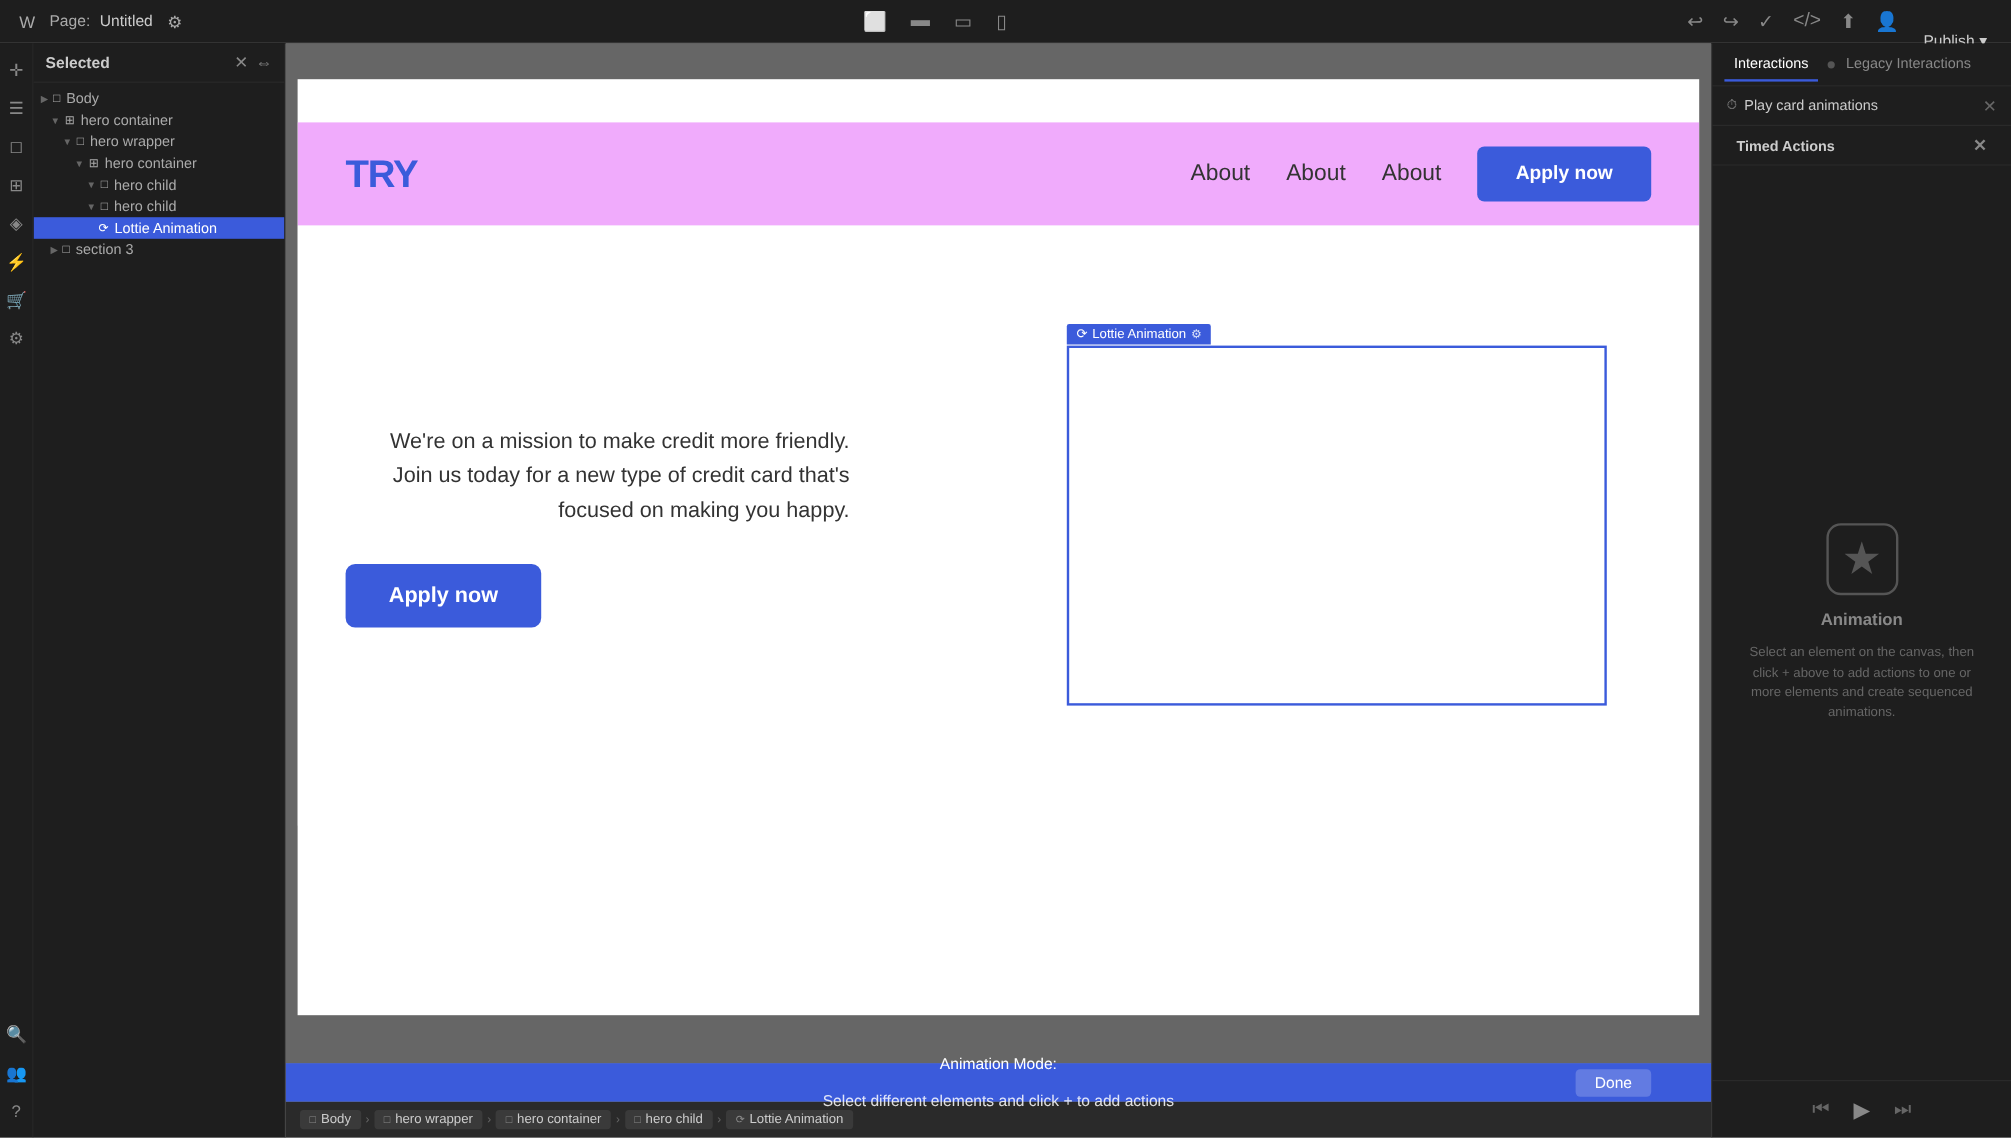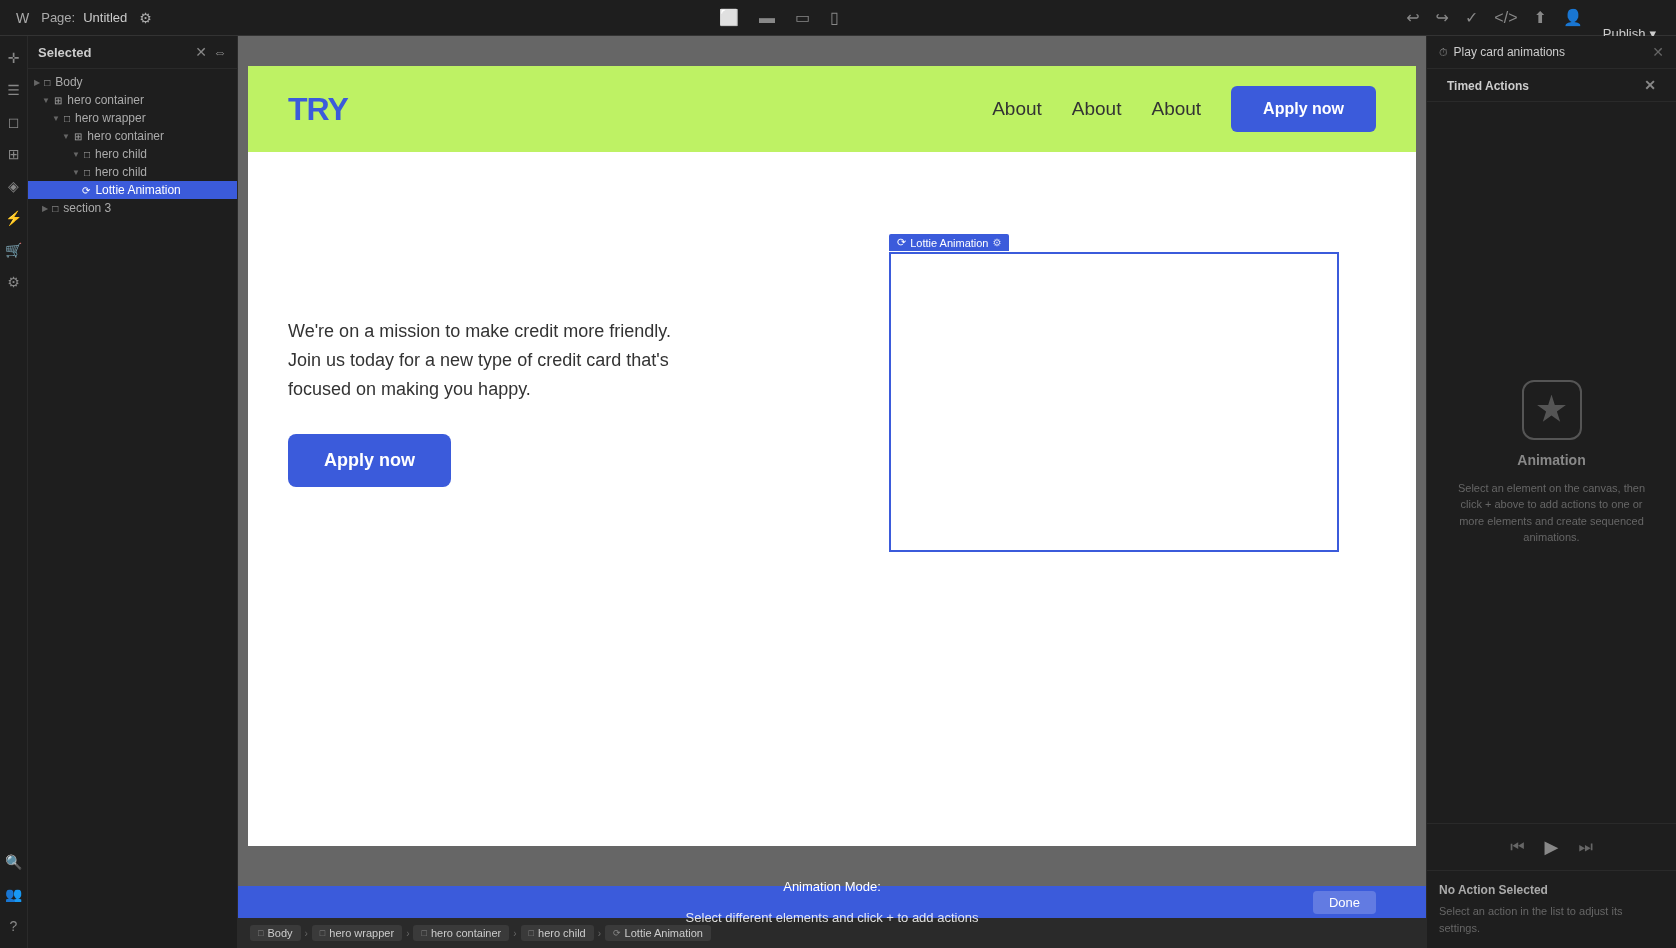--- a/index.html
+++ b/index.html
@@ -132,21 +132,22 @@
       background: #fff;
       overflow: hidden;
     }
 
     
     .site-navbar {
       display: flex;
       align-items: center;
       justify-content: space-between;
       padding: 20px 40px;
-      background: #bef264;
+      background: #f0abfc;
+      margin-top: 36px;
     }
     .site-logo {
       font-size: 32px;
       font-weight: 900;
       color: #3b5bdb;
       letter-spacing: -1px;
     }
     .site-nav-links { display: flex; align-items: center; gap: 30px; }
     .site-nav-link { color: #333; font-size: 19px; text-decoration: none; cursor: pointer; }
     .site-cta-btn {
@@ -171,20 +172,21 @@
     .hero-left {
       flex: 1;
       padding-right: 40px;
     }
     .hero-desc {
       font-size: 18px;
       color: #333;
       line-height: 1.6;
       margin-bottom: 30px;
       max-width: 420px;
+      text-align: right;
     }
     .hero-apply-btn {
       background: #3b5bdb;
       color: #fff;
       border: none;
       padding: 16px 36px;
       border-radius: 8px;
       font-size: 18px;
       font-weight: 600;
       cursor: pointer;
@@ -587,20 +589,29 @@
       <span class="breadcrumb-sep">›</span>
       <div class="breadcrumb-item">
         <span class="breadcrumb-icon">⟳</span>
         <span>Lottie Animation</span>
       </div>
     </div>
   </div>
 
   <div class="right-panel">
 
+    <div class="panel-tabs">
+      <div class="panel-tab active">
+        <span>Interactions</span>
+      </div>
+      <div class="panel-tab">
+        <span class="panel-tab-dot"></span>
+        <span>Legacy Interactions</span>
+      </div>
+    </div>
 
     <div class="play-card-row">
       <div class="play-card-label">
         <span class="play-card-icon">⏱</span>
         <span>Play card animations</span>
       </div>
       <span class="panel-close-btn">✕</span>
     </div>
 
     <div class="timed-actions-title">
@@ -613,19 +624,15 @@
       <div class="animation-label">Animation</div>
       <div class="animation-desc">Select an element on the canvas, then click + above to add actions to one or more elements and create sequenced animations.</div>
     </div>
 
     <div class="playback-controls">
       <span class="playback-btn">⏮</span>
       <span class="play-btn">▶</span>
       <span class="playback-btn">⏭</span>
     </div>
 
-    <div class="no-action-area">
-      <div class="no-action-title">No Action Selected</div>
-      <div class="no-action-desc">Select an action in the list to adjust its settings.</div>
-    </div>
   </div>
 
 </div>
 
 </body></html>

